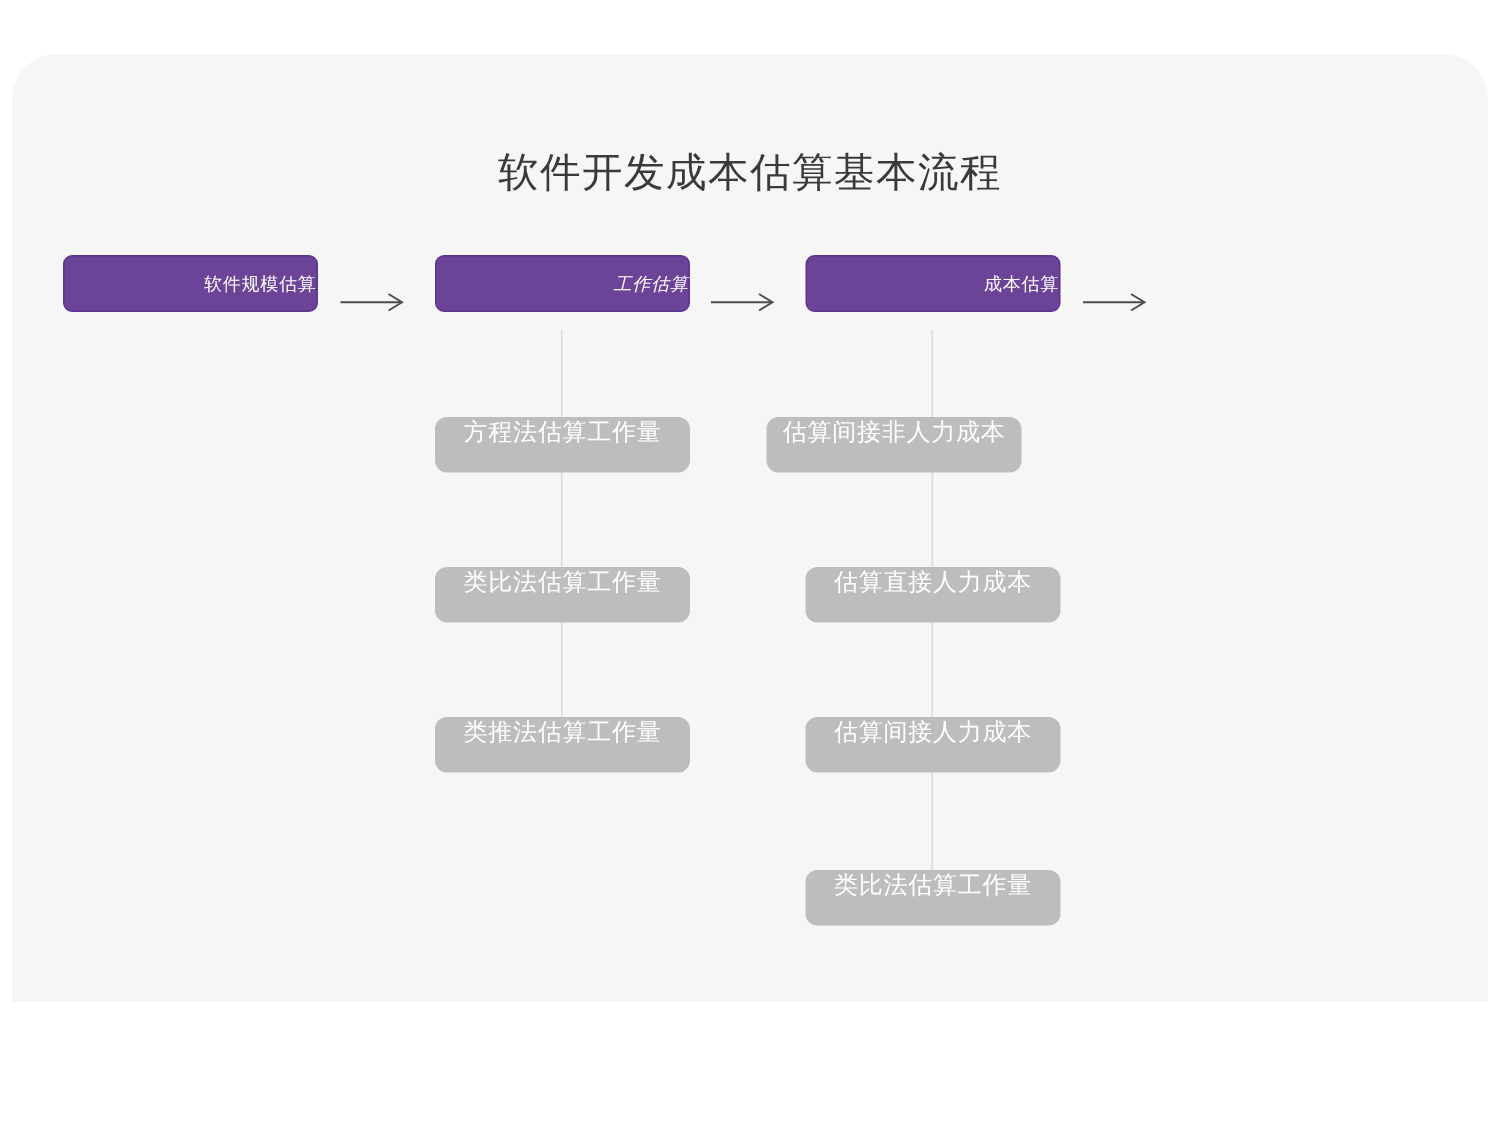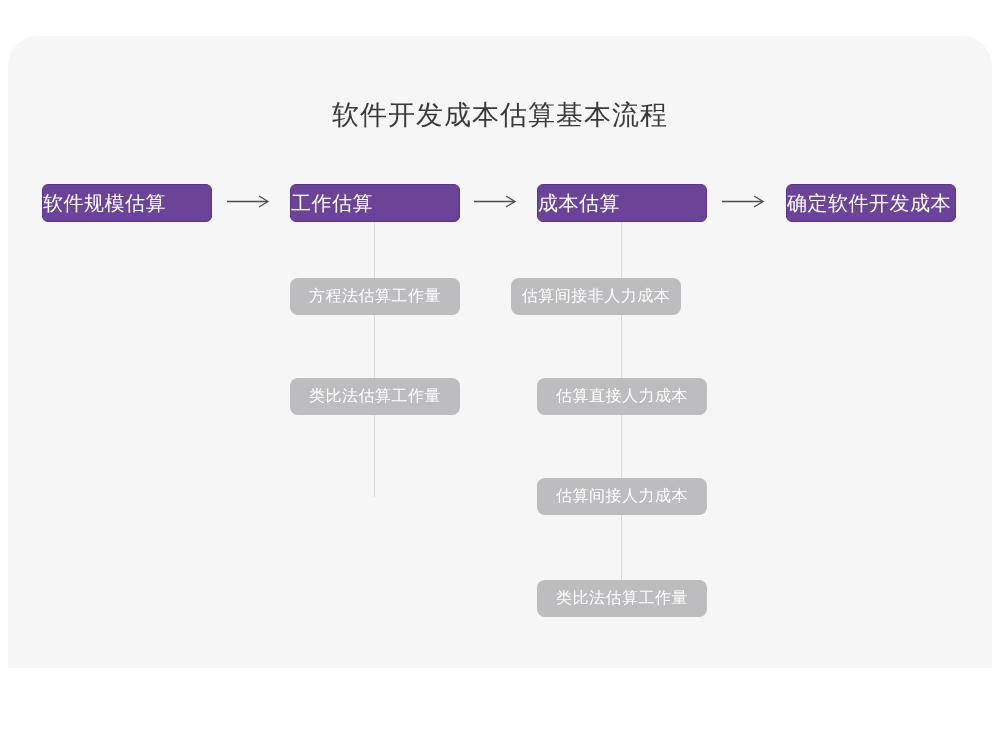--- a/index.html
+++ b/index.html
@@ -39,41 +39,41 @@
     top: 97px;
     width: 1000px;
     text-align: center;
     font-size: 27px;
     font-weight: 400;
     letter-spacing: 1px;
     color: var(--title-text);
   }
   .stage {
     position: absolute;
-    top: 184px;
+    top: 170px;
     height: 38px;
     width: 170px;
     background: var(--stage-bg);
     border: 1px solid var(--stage-border);
     border-radius: 6px;
     display: flex;
     align-items: center;
-    justify-content: flex-start;
+    justify-content: flex-end;
     color: var(--stage-text);
-    font-size: 20px;
+    font-size: 12px;
     letter-spacing: 0.5px;
   }
   .sub {
     position: absolute;
     width: 170px;
     height: 37px;
     background: var(--sub-bg);
     border-radius: 8px;
     display: flex;
-    align-items: center;
+    align-items: flex-start;
     justify-content: center;
     color: var(--sub-text);
     font-size: 16px;
     letter-spacing: 0.5px;
   }
   .connector {
     position: absolute;
     width: 1px;
     background: var(--connector);
   }
@@ -98,47 +98,47 @@
 
   <div class="stage" style="left:42px;">
     <span>软件规模估算</span>
   </div>
 
   <svg class="flow-arrow" style="left:226px;" viewBox="0 0 46 15">
     <line x1="1" y1="7.5" x2="41" y2="7.5" stroke="#4D4D4D" stroke-width="1.3"></line>
     <path d="M33 2 L42 7.5 L33 13" fill="none" stroke="#4D4D4D" stroke-width="1.3"></path>
   </svg>
 
-  <div class="stage" style="left:290px;">
+  <div class="stage" style="left:290px;font-style:italic;">
     <span>工作估算</span>
   </div>
 
   <svg class="flow-arrow" style="left:473px;" viewBox="0 0 46 15">
     <line x1="1" y1="7.5" x2="41" y2="7.5" stroke="#4D4D4D" stroke-width="1.3"></line>
     <path d="M33 2 L42 7.5 L33 13" fill="none" stroke="#4D4D4D" stroke-width="1.3"></path>
   </svg>
 
   <div class="stage" style="left:537px;">
     <span>成本估算</span>
   </div>
 
   <svg class="flow-arrow" style="left:721px;" viewBox="0 0 46 15">
     <line x1="1" y1="7.5" x2="41" y2="7.5" stroke="#4D4D4D" stroke-width="1.3"></line>
     <path d="M33 2 L42 7.5 L33 13" fill="none" stroke="#4D4D4D" stroke-width="1.3"></path>
   </svg>
 
-  <div class="stage" style="left:786px;">
-    <span>确定软件开发成本</span>
-  </div>
 
   <div class="sub" style="left:290px; top:278px;">
     <span>方程法估算工作量</span>
   </div>
   <div class="sub" style="left:290px; top:378px;">
     <span>类比法估算工作量</span>
+  </div>
+  <div class="sub" style="left:290px; top:478px;">
+    <span>类推法估算工作量</span>
   </div>
 
   <div class="sub" style="left:511px; top:278px;">
     <span>估算间接非人力成本</span>
   </div>
   <div class="sub" style="left:537px; top:478px;">
     <span>估算间接人力成本</span>
   </div>
   <div class="sub" style="left:537px; top:378px;">
     <span>估算直接人力成本</span>

